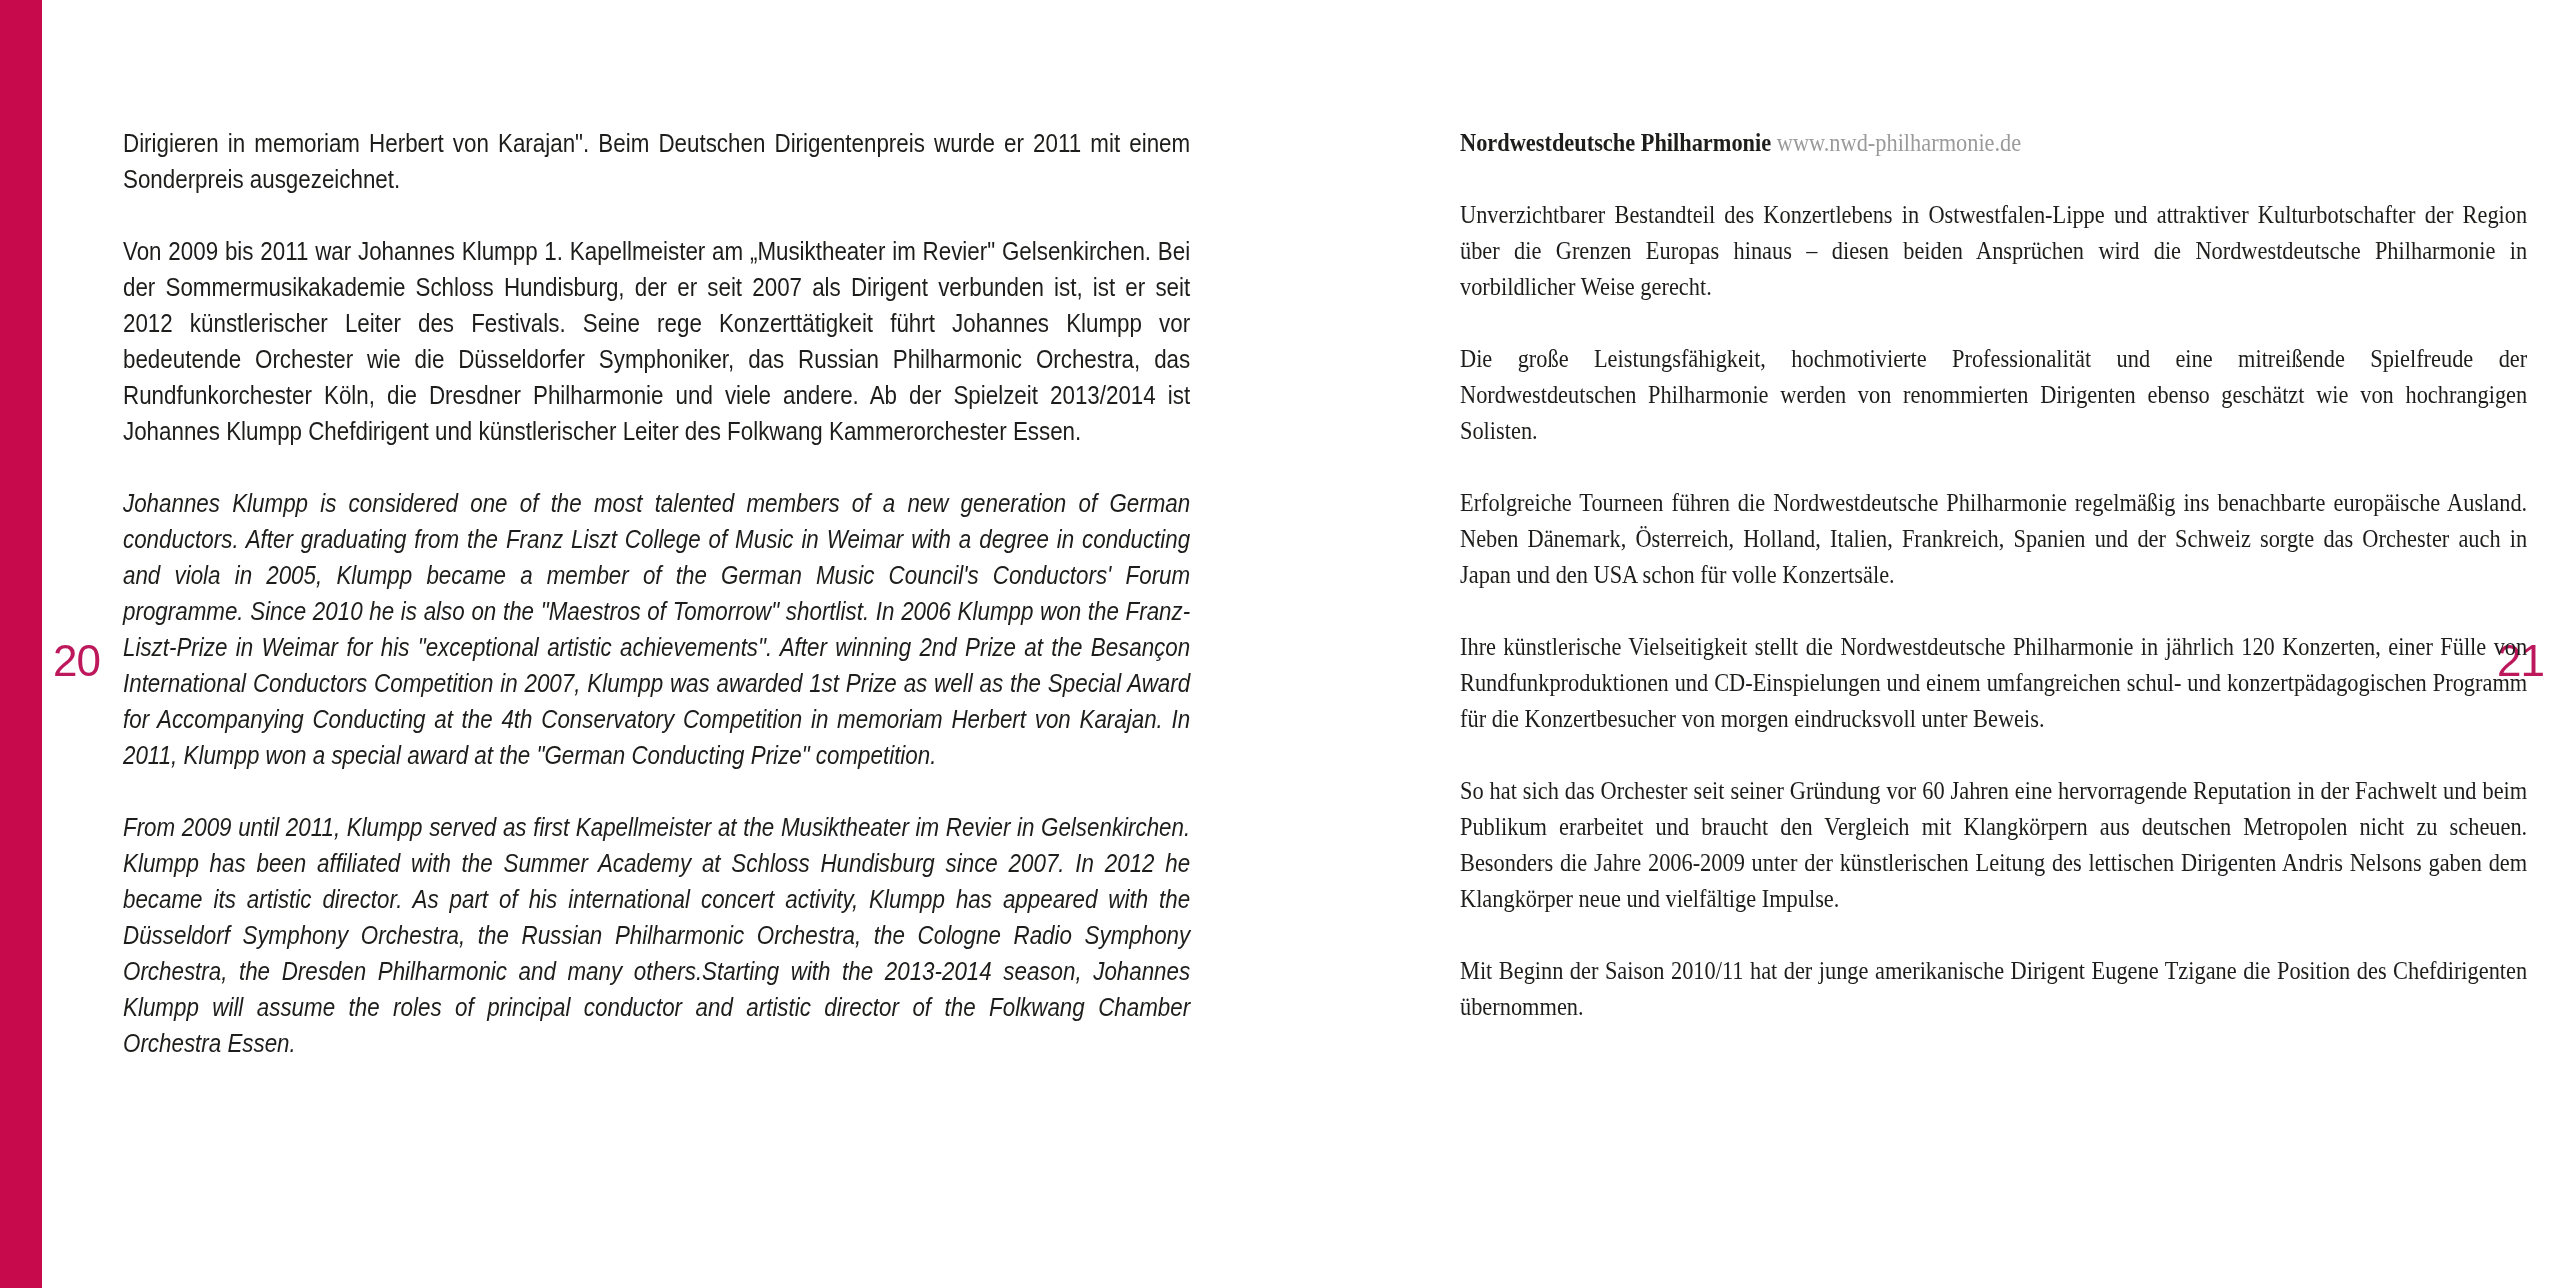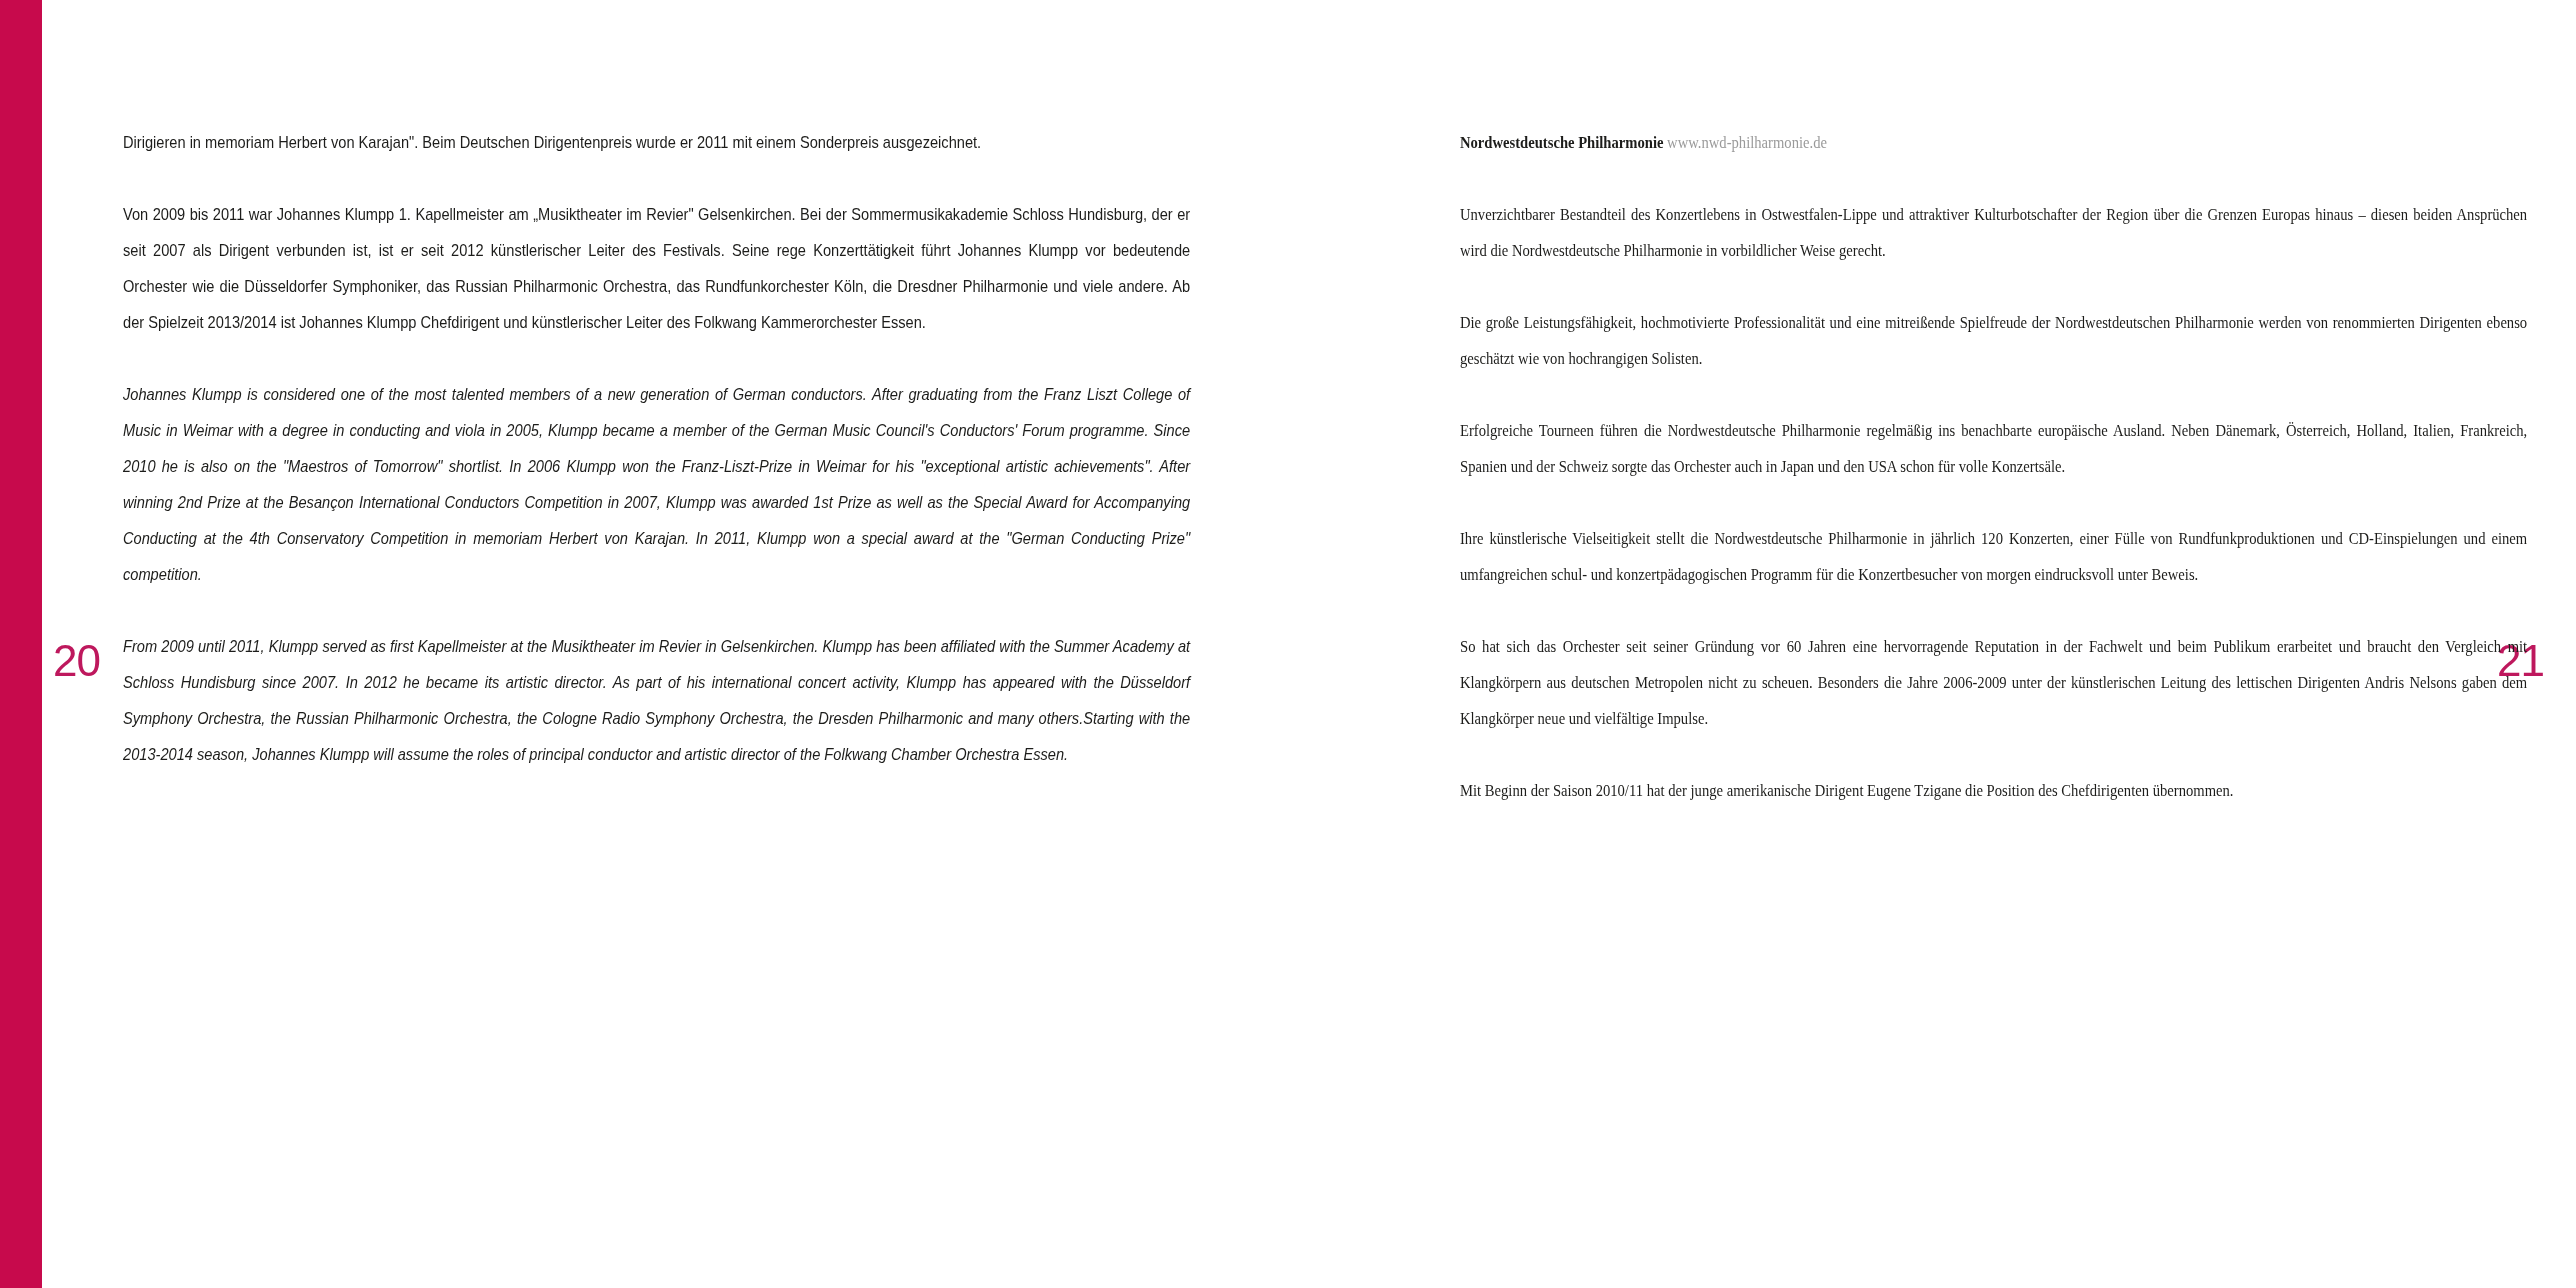--- a/index.html
+++ b/index.html
@@ -2,21 +2,21 @@
 <html style="font-size:14.5px"><head>
   <meta charset="utf-8">
   <style>
     html, body { margin: 0; padding: 0; background: #ffffff; }
     body { width: 2576px; height: 1288px; position: relative; overflow: hidden;
            font-family: "Liberation Sans", sans-serif; color: #1d1d1b; }
     .accent-bar { position: absolute; left: 0; top: 0; width: 42px; height: 1288px; background: #C70A4C; }
     .page-num { position: absolute; top: 636px; font-size: 44px; color: #be185d; font-weight: 300; letter-spacing: -0.9px; }
     .page-num.left { left: 53px; }
     .page-num.right { left: 2497px; }
-    .col { position: absolute; top: 125px; font-size: 17px; line-height: 36px; text-align: justify; }
+    .col { position: absolute; top: 125px; font-size: 26px; line-height: 36px; text-align: justify; }
     .col.left { left: 123px; width: 1067px; }
     .col.right { left: 1460px; width: 1067px; font-family: Liberation Serif, serif; }
     .col p { margin: 0 0 36px 0; transform: scaleX(0.86); transform-origin: left top; width: 116.3%; }
     .col p.italic { font-style: italic; }
     .col p.extra-gap { margin-top: 36px; }
     .heading { margin: 0 0 36px 0; transform: scaleX(0.86); transform-origin: left top; width: 116.3%; }
     .heading .org { font-weight: bold; color: #1d1d1b; }
     .heading .url { color: #9a9a9a; }
   </style>
 </head>

